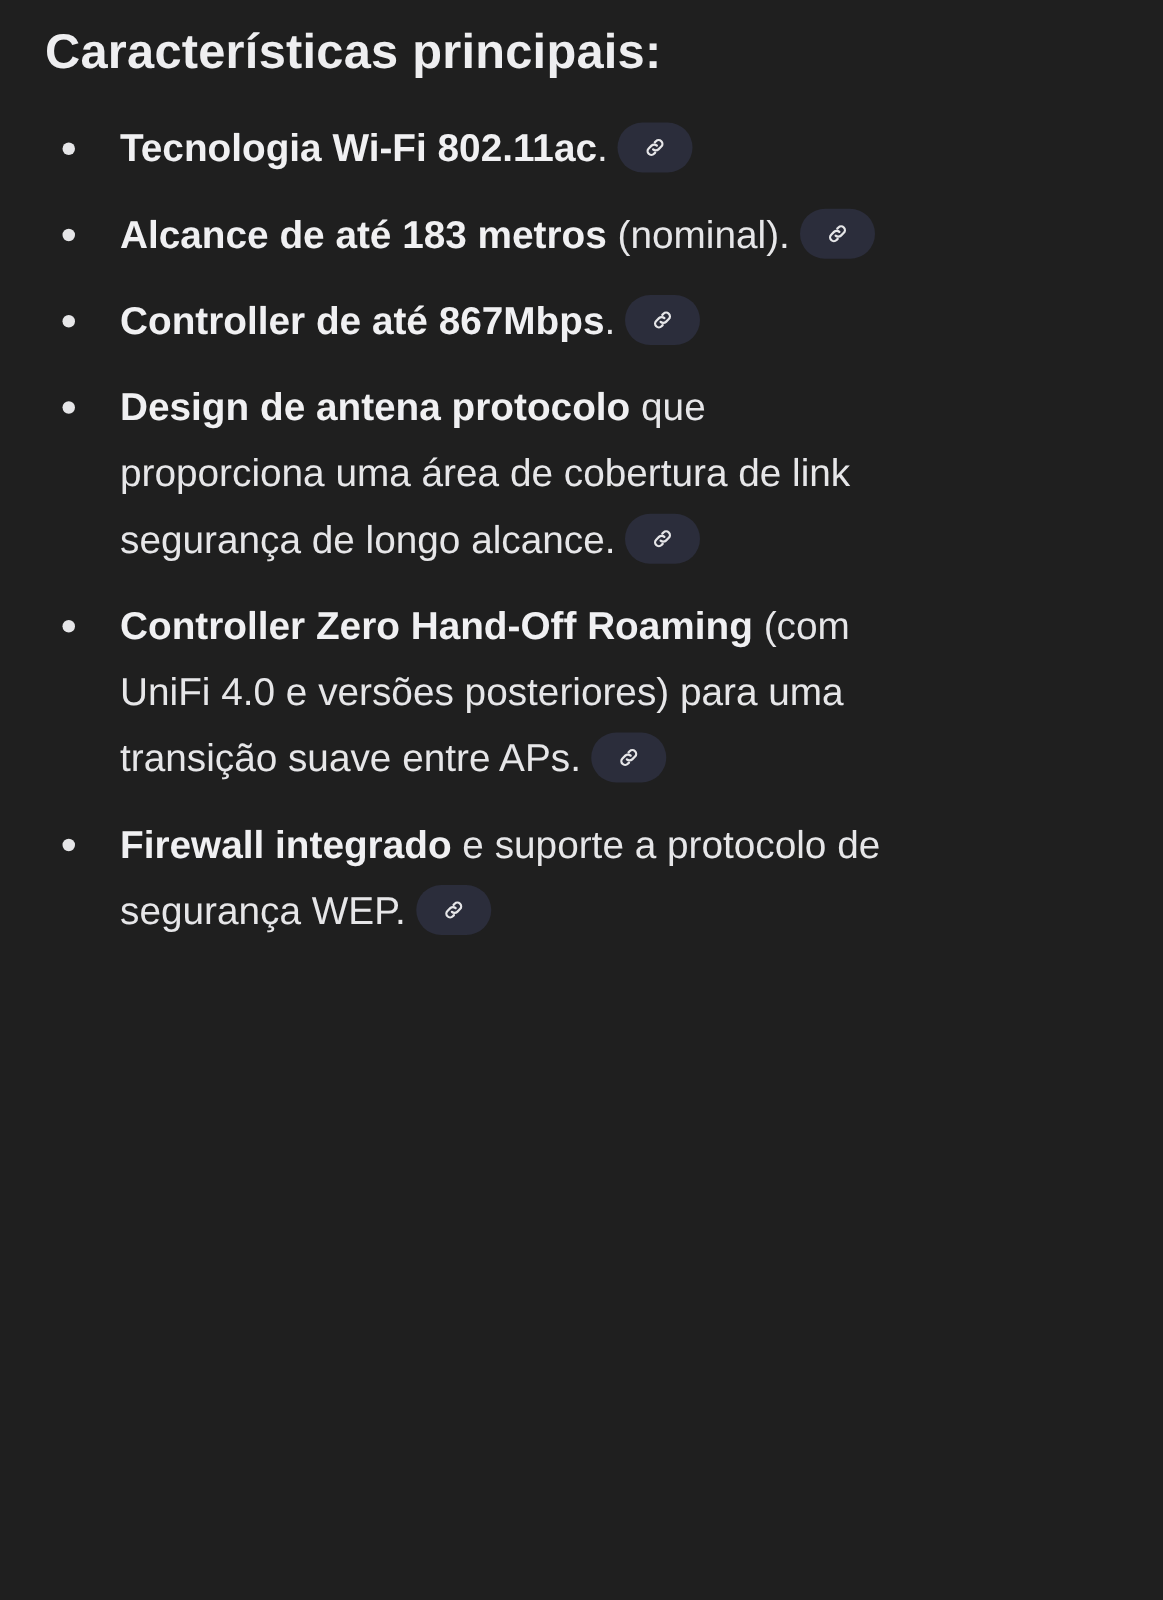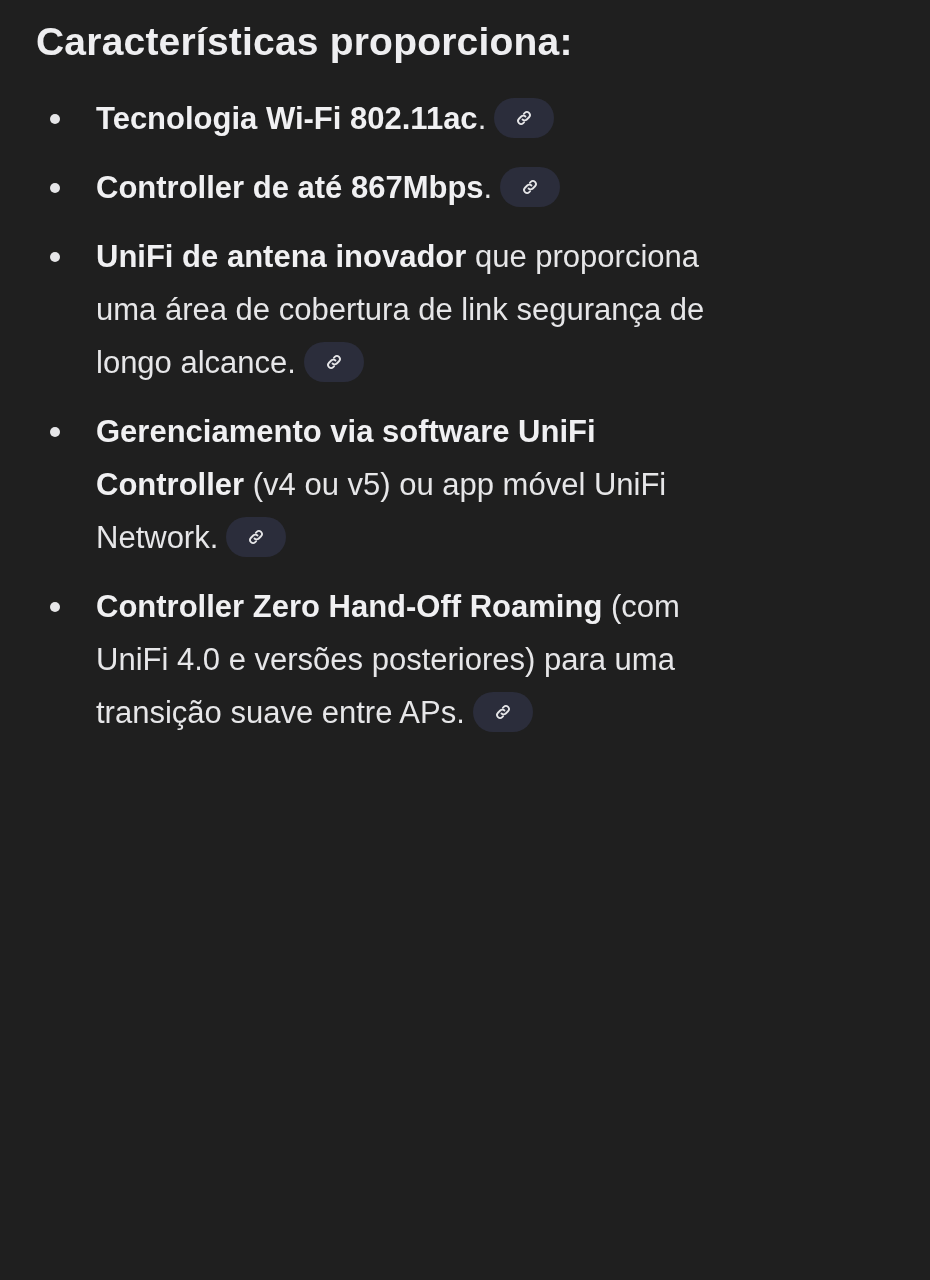--- a/index.html
+++ b/index.html
@@ -77,62 +77,71 @@
   }
   .chip svg {
     width: 18px;
     height: 18px;
   }
 </style>
 </head>
 <body>
 
 <div class="page">
-  <h2 class="title">Características proporciona:</h2>
+  <h2 class="title">Características principais:</h2>
 
   <ul class="features">
     <li class="feature">
       <span class="bullet"></span>
       <b>Tecnologia Wi-Fi 802.11ac</b><span>.</span><span class="chip">
+          <svg viewBox="0 0 24 24" fill="none" stroke="#e6e6e8" stroke-width="2.4" stroke-linecap="round">
+            <path d="M10 14a4 4 0 0 0 5.7 0l3-3a4 4 0 0 0-5.7-5.7l-1.2 1.2"></path>
+            <path d="M14 10a4 4 0 0 0-5.7 0l-3 3a4 4 0 0 0 5.7 5.7l1.2-1.2"></path>
+          </svg>
+        </span>
+    </li>
+    <li class="feature">
+      <span class="bullet"></span>
+      <b>Alcance de até 183 metros</b><span> (nominal).</span><span class="chip">
           <svg viewBox="0 0 24 24" fill="none" stroke="#e6e6e8" stroke-width="2.4" stroke-linecap="round">
             <path d="M10 14a4 4 0 0 0 5.7 0l3-3a4 4 0 0 0-5.7-5.7l-1.2 1.2"></path>
             <path d="M14 10a4 4 0 0 0-5.7 0l-3 3a4 4 0 0 0 5.7 5.7l1.2-1.2"></path>
           </svg>
         </span>
     </li>
     <li class="feature">
       <span class="bullet"></span>
       <b>Controller de até 867Mbps</b><span>.</span><span class="chip">
           <svg viewBox="0 0 24 24" fill="none" stroke="#e6e6e8" stroke-width="2.4" stroke-linecap="round">
             <path d="M10 14a4 4 0 0 0 5.7 0l3-3a4 4 0 0 0-5.7-5.7l-1.2 1.2"></path>
             <path d="M14 10a4 4 0 0 0-5.7 0l-3 3a4 4 0 0 0 5.7 5.7l1.2-1.2"></path>
           </svg>
         </span>
     </li>
     <li class="feature">
       <span class="bullet"></span>
-      <b>UniFi de antena inovador</b><span> que proporciona uma área de cobertura de link segurança de longo alcance.</span><span class="chip">
-          <svg viewBox="0 0 24 24" fill="none" stroke="#e6e6e8" stroke-width="2.4" stroke-linecap="round">
-            <path d="M10 14a4 4 0 0 0 5.7 0l3-3a4 4 0 0 0-5.7-5.7l-1.2 1.2"></path>
-            <path d="M14 10a4 4 0 0 0-5.7 0l-3 3a4 4 0 0 0 5.7 5.7l1.2-1.2"></path>
-          </svg>
-        </span>
-    </li>
-    <li class="feature">
-      <span class="bullet"></span>
-      <b>Gerenciamento via software UniFi Controller</b><span> (v4 ou v5) ou app móvel UniFi Network.</span><span class="chip">
+      <b>Design de antena protocolo</b><span> que proporciona uma área de cobertura de link segurança de longo alcance.</span><span class="chip">
           <svg viewBox="0 0 24 24" fill="none" stroke="#e6e6e8" stroke-width="2.4" stroke-linecap="round">
             <path d="M10 14a4 4 0 0 0 5.7 0l3-3a4 4 0 0 0-5.7-5.7l-1.2 1.2"></path>
             <path d="M14 10a4 4 0 0 0-5.7 0l-3 3a4 4 0 0 0 5.7 5.7l1.2-1.2"></path>
           </svg>
         </span>
     </li>
     <li class="feature">
       <span class="bullet"></span>
       <b>Controller Zero Hand-Off Roaming</b><span> (com UniFi 4.0 e versões posteriores) para uma transição suave entre APs.</span><span class="chip">
           <svg viewBox="0 0 24 24" fill="none" stroke="#e6e6e8" stroke-width="2.4" stroke-linecap="round">
             <path d="M10 14a4 4 0 0 0 5.7 0l3-3a4 4 0 0 0-5.7-5.7l-1.2 1.2"></path>
             <path d="M14 10a4 4 0 0 0-5.7 0l-3 3a4 4 0 0 0 5.7 5.7l1.2-1.2"></path>
           </svg>
         </span>
     </li>
+    <li class="feature">
+      <span class="bullet"></span>
+      <b>Firewall integrado</b><span> e suporte a protocolo de segurança WEP.</span><span class="chip">
+          <svg viewBox="0 0 24 24" fill="none" stroke="#e6e6e8" stroke-width="2.4" stroke-linecap="round">
+            <path d="M10 14a4 4 0 0 0 5.7 0l3-3a4 4 0 0 0-5.7-5.7l-1.2 1.2"></path>
+            <path d="M14 10a4 4 0 0 0-5.7 0l-3 3a4 4 0 0 0 5.7 5.7l1.2-1.2"></path>
+          </svg>
+        </span>
+    </li>
   </ul>
 </div>
 
 </body></html>

